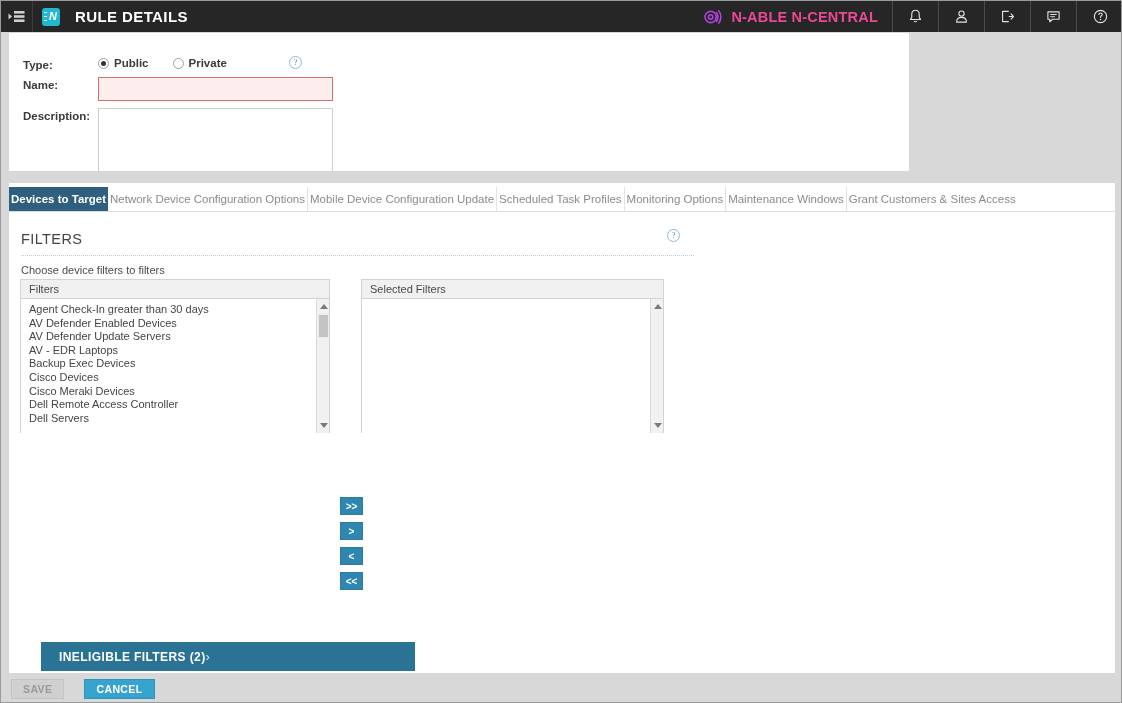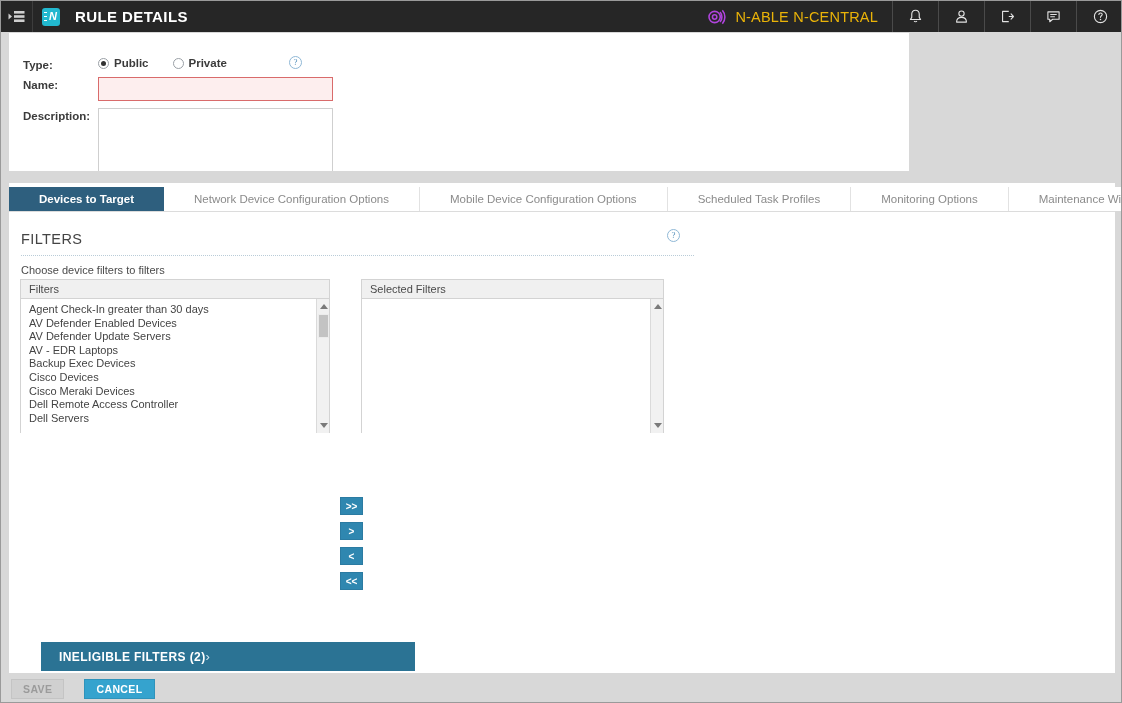--- a/index.html
+++ b/index.html
@@ -50,21 +50,21 @@
     color: #ffffff; font-size: 15px; font-weight: bold; letter-spacing: .4px;
     padding-left: 6px;
   }
   .tb-spacer { flex: 1; }
   .tb-brand {
     display: flex; align-items: center; gap: 9px;
     padding: 0 14px 0 10px;
     border-right: 1px solid #4a4a4a;
   }
   .tb-brand .bname {
-    color: #eab308; font-size: 14.5px; font-weight: normal; letter-spacing: .2px;
+    color: #ec4899; font-size: 14.5px; font-weight: bold; letter-spacing: .2px;
   }
   .tb-icon {
     width: 46px; display: flex; align-items: center; justify-content: center;
     border-right: 1px solid #4a4a4a; cursor: pointer;
   }
   .tb-icon:last-child { border-right: none; }
 
   
   .form-card {
     position: absolute; left: 8px; top: 32px; width: 900px; height: 138px;
@@ -118,21 +118,21 @@
     background: #ffffff;
   }
 
   
   .tabs {
     position: absolute; left: 0; top: 4px; height: 25px;
     display: flex; align-items: stretch;
     border-bottom: 1px solid #dcdcdc; width: 1106px;
   }
   .tab {
-    display: flex; align-items: center; padding: 0 30px;
+    display: flex; align-items: center; padding: 0 2px;
     font-size: 11.5px; color: #8b8b8b; cursor: pointer;
     border-right: 1px solid #e2e2e2; white-space: nowrap;
     background: #ffffff;
   }
   .tab.active {
     background: #2e5f7e; color: #ffffff; font-weight: bold;
     border-right: none;
   }
 
   
@@ -325,21 +325,21 @@
     </div>
   </div>
 
   <div class="sep-band"></div>
 
   <div class="main-card">
 
     <div class="tabs">
       <div class="tab active">Devices to Target</div>
       <div class="tab">Network Device Configuration Options</div>
-      <div class="tab">Mobile Device Configuration Options</div>
+      <div class="tab">Mobile Device Configuration Update</div>
       <div class="tab">Scheduled Task Profiles</div>
       <div class="tab">Monitoring Options</div>
       <div class="tab">Maintenance Windows</div>
       <div class="tab" style="border-right:none;">Grant Customers &amp; Sites Access</div>
     </div>
 
     <div class="sec-title">FILTERS</div>
     <span class="help sec-help">?</span>
     <div class="dotted"></div>
     <div class="choose">Choose device filters to filters</div>

